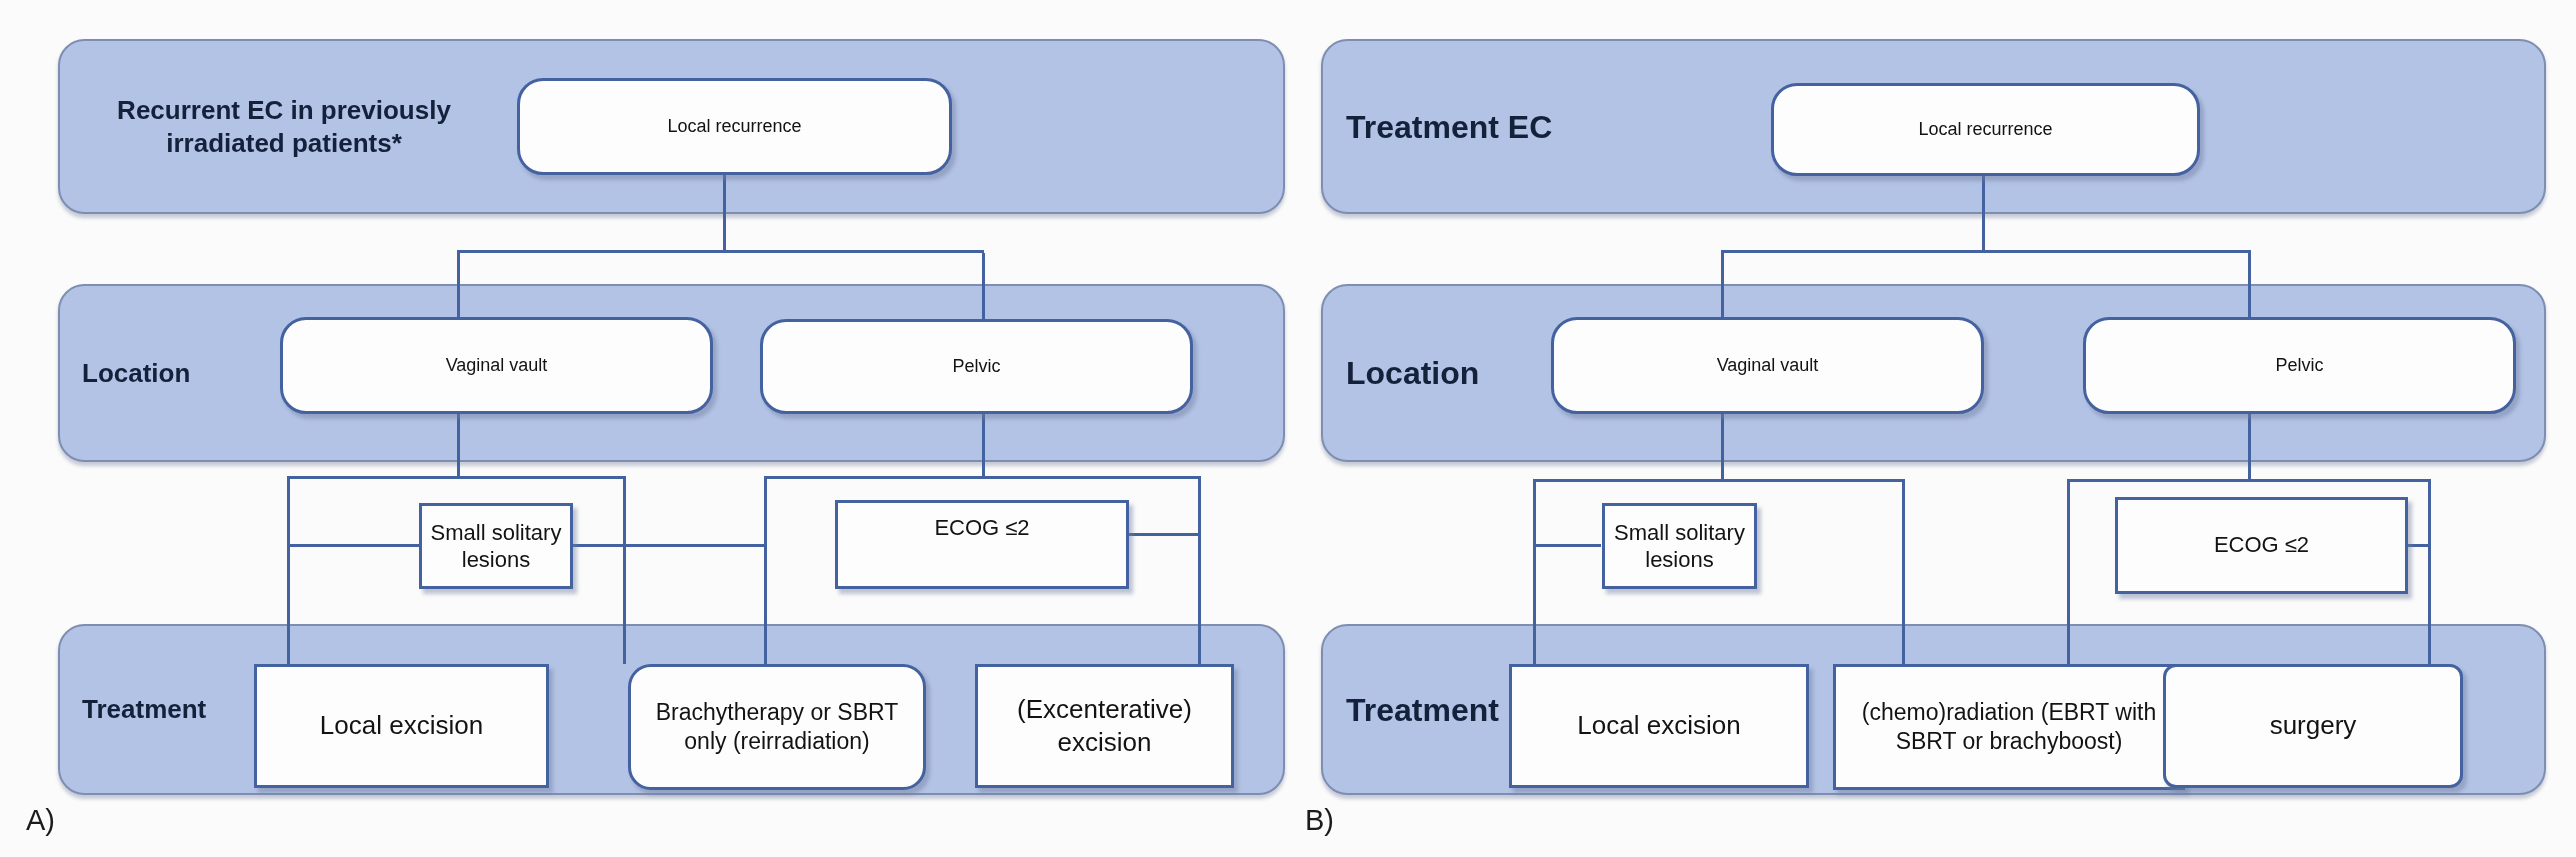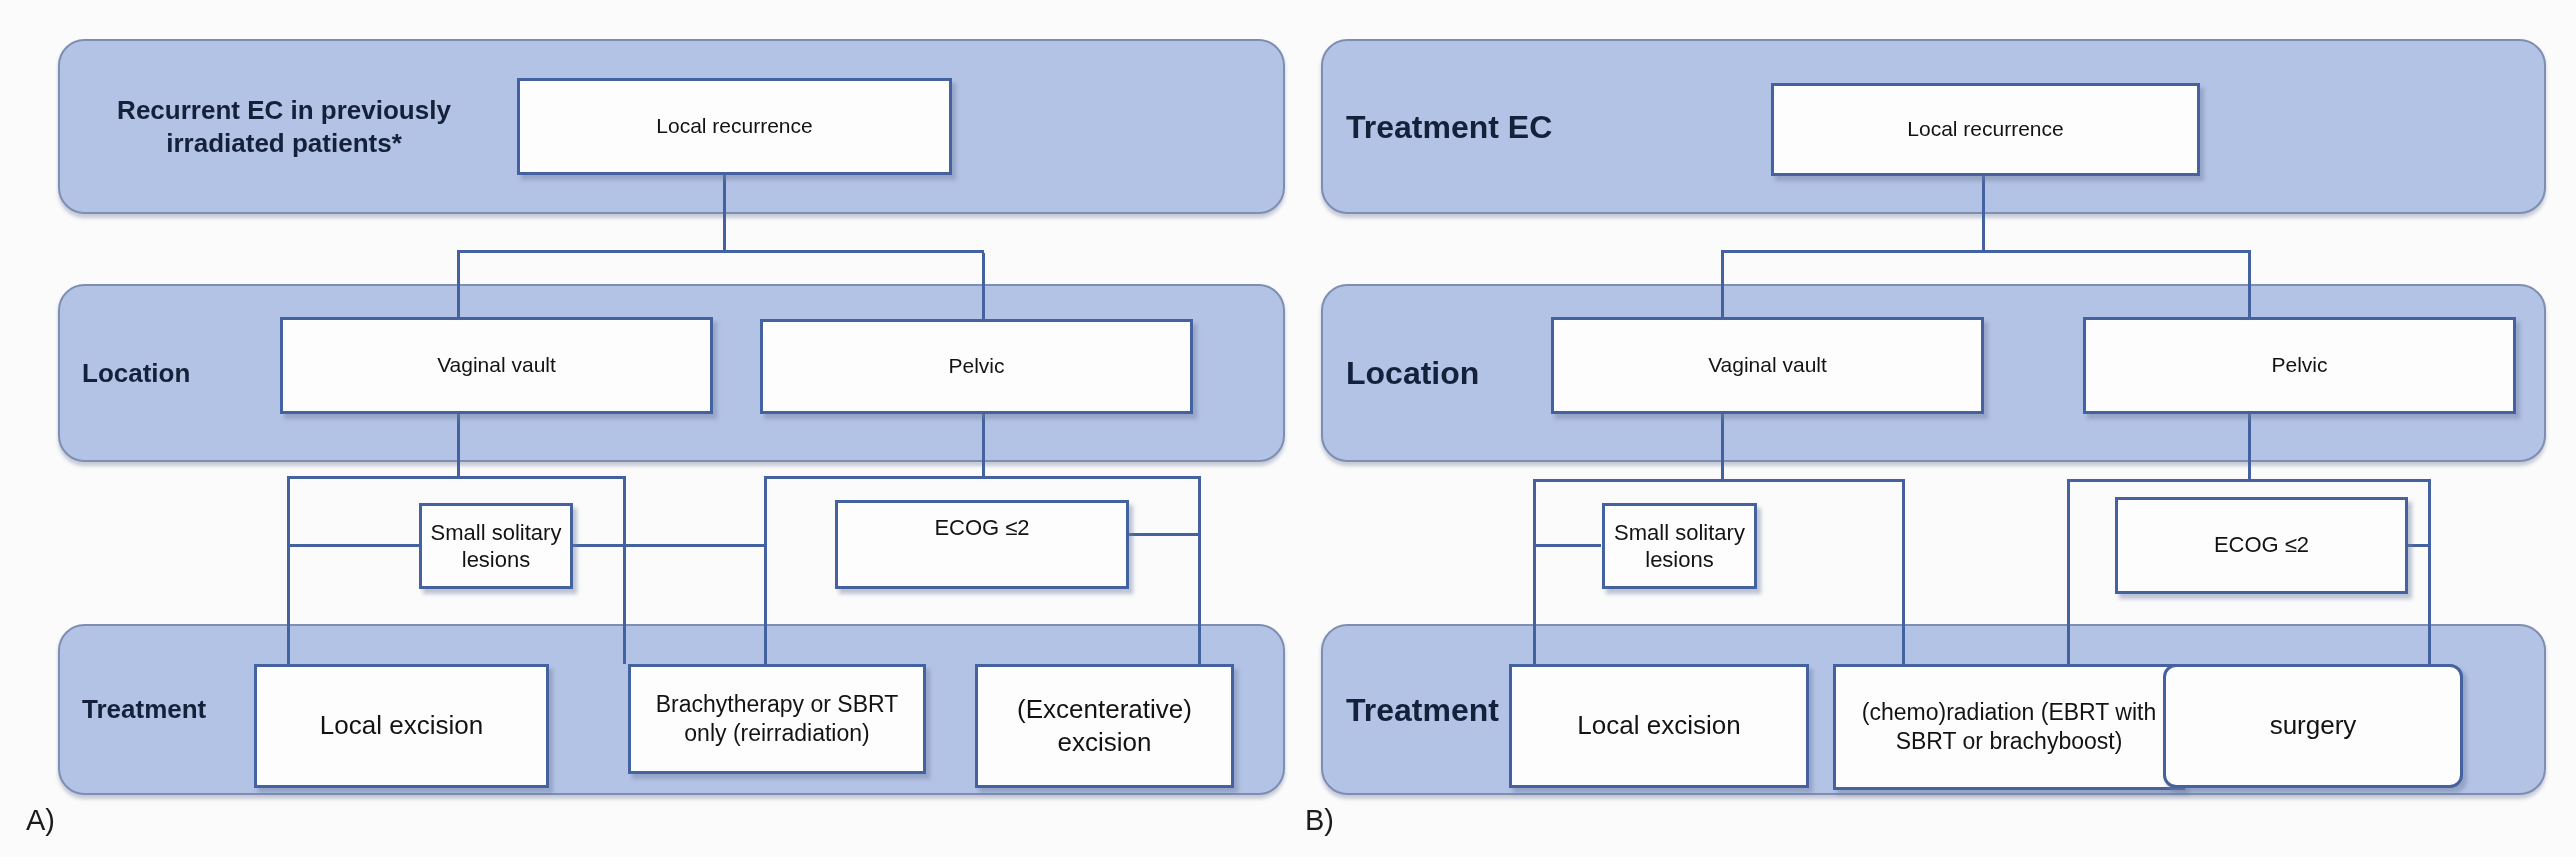--- a/index.html
+++ b/index.html
@@ -43,21 +43,21 @@
     padding:3.1px 7.8px;
   }
   .node.top-align{align-items:flex-start;padding-top:11px;}
   .node .stack{display:block;width:100%;}
   .node .stack span{display:block;}
   .line{position:absolute;background:var(--line);}
   .caption{
     position:absolute;
     font-size:29px;color:#1c1c1c;font-weight:400;
   }
-  .fs34{font-size:21px;}
+  .fs34{font-size:18px;border-radius:26px;}
   .fs33{font-size:26px;}
   .fs30{font-size:23px;}
   .fs28{font-size:22px;}
 </style>
 </head>
 <body>
 
 <div class="stage">
 
   <div>
@@ -102,21 +102,21 @@
     </div>
     <div class="node fs28 top-align" style="left:835px;top:500px;width:294px;height:89px;">
       <span class="stack">
         <span>ECOG ≤2</span>
         <span></span>
       </span>
     </div>
     <div class="node fs33" style="left:254px;top:664px;width:295px;height:124px;">
       <span>Local excision</span>
     </div>
-    <div class="node fs30" style="left:628px;top:664px;width:298px;height:110px;">
+    <div class="node fs30" style="left:628px;top:664px;width:298px;height:126px;border-radius:23px;">
       <span>Brachytherapy or SBRT only (reirradiation)</span>
     </div>
     <div class="node fs33" style="left:975px;top:664px;width:259px;height:124px;">
       <span>(Excenterative) excision</span>
     </div>
 
     <div class="caption" style="left:26px;top:804px;">A)</div>
   </div>
 
   <div>

